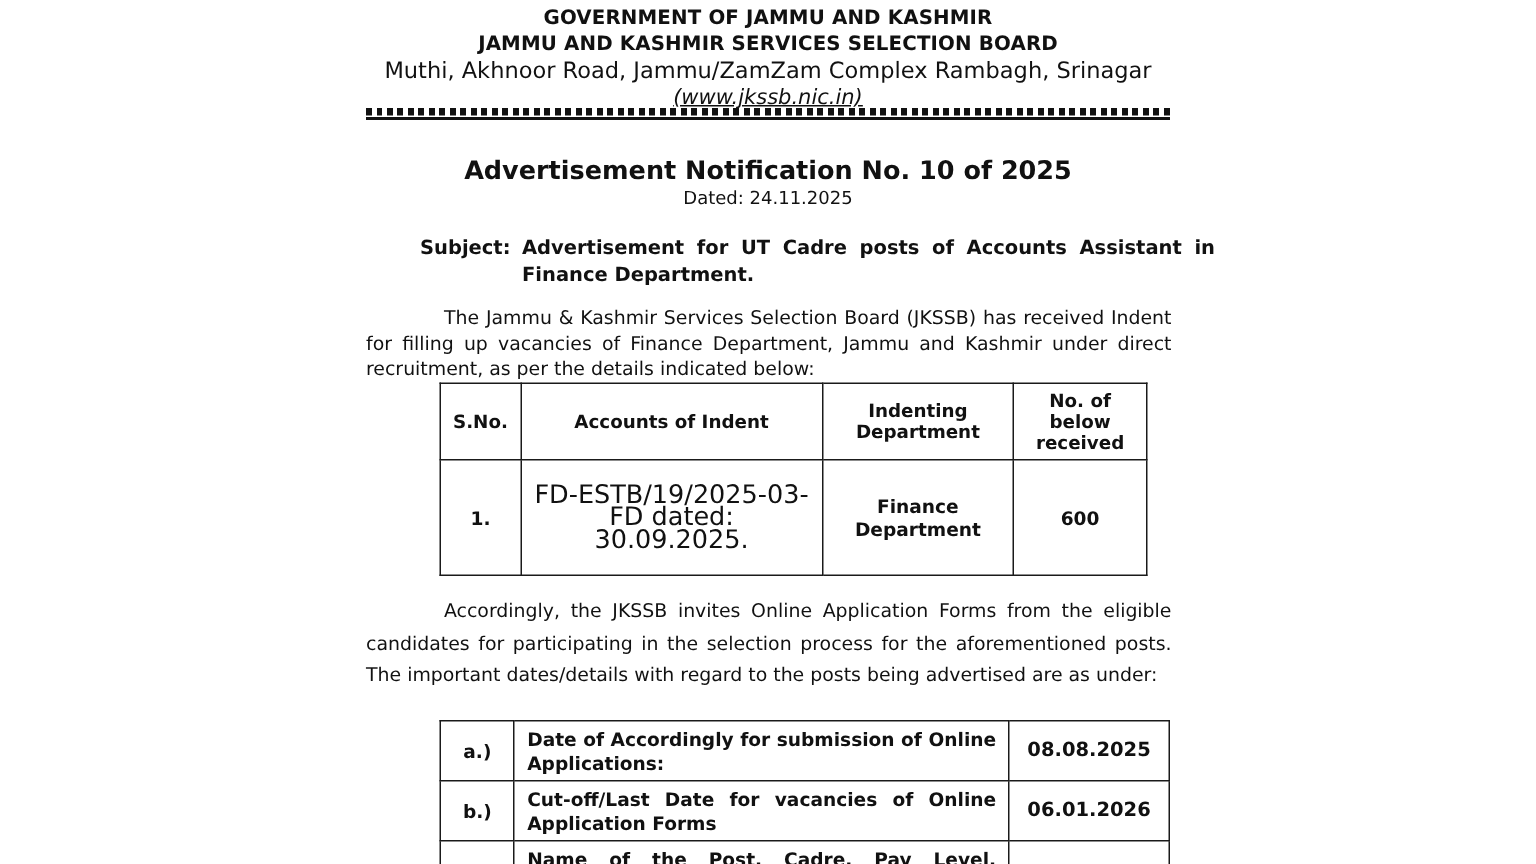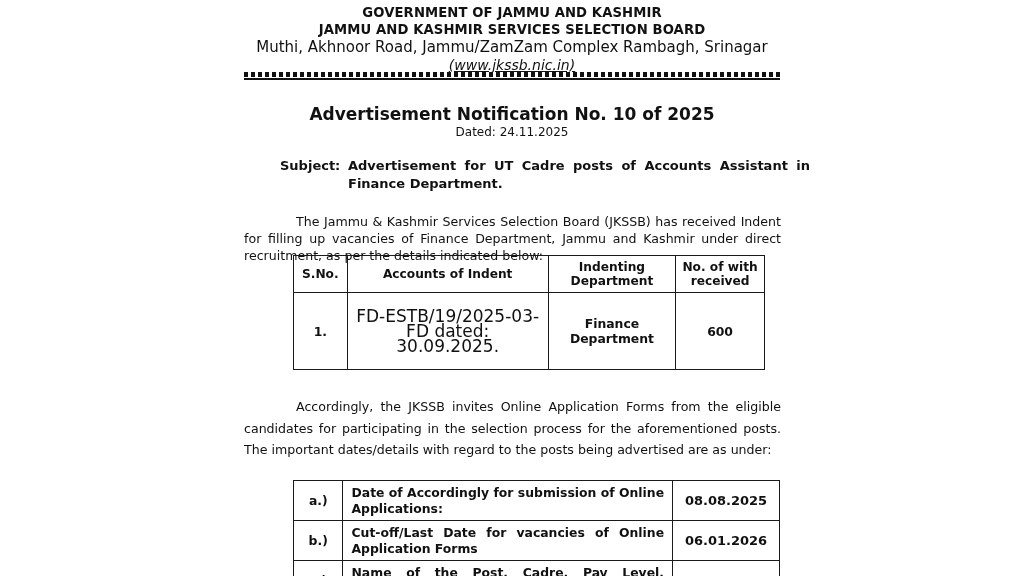--- a/index.html
+++ b/index.html
@@ -132,21 +132,21 @@
   .para {
     position: absolute;
     left: 244px;
     width: 537px;
     font-size: 12.6px;
     line-height: 17px;
     text-align: justify;
     text-justify: inter-word;
   }
   .para .indent { display: inline-block; width: 52px; }
-  #para-indent { top: 213px; }
+  #para-indent { top: 203px; }
   #para-accordingly { top: 396px; line-height: 21.5px; }
 
   
   table.doc-table {
     position: absolute;
     border-collapse: collapse;
     font-size: 12.4px;
     color: #111111;
   }
   table.doc-table td, table.doc-table th {
@@ -229,21 +229,21 @@
   <div class="para" id="para-indent">
     <span class="indent"></span><span>The Jammu &amp; Kashmir Services Selection Board (JKSSB) has received Indent for filling up vacancies of Finance Department, Jammu and Kashmir under direct recruitment, as per the details indicated below:</span>
   </div>
 
   <table class="doc-table" id="indent-table">
     <thead>
       <tr>
         <th class="c-sno">S.No.</th>
         <th class="c-ref">Accounts of Indent</th>
         <th class="c-dept">Indenting Department</th>
-        <th class="c-posts">No. of with received</th>
+        <th class="c-posts">No. of below received</th>
       </tr>
     </thead>
     <tbody>
       <tr class="row-data">
         <td class="cell-sno">1.</td>
         <td class="cell-ref">FD-ESTB/19/2025-03-FD dated: 30.09.2025.</td>
         <td class="cell-dept">Finance Department</td>
         <td class="cell-posts">600</td>
       </tr>
     </tbody>

